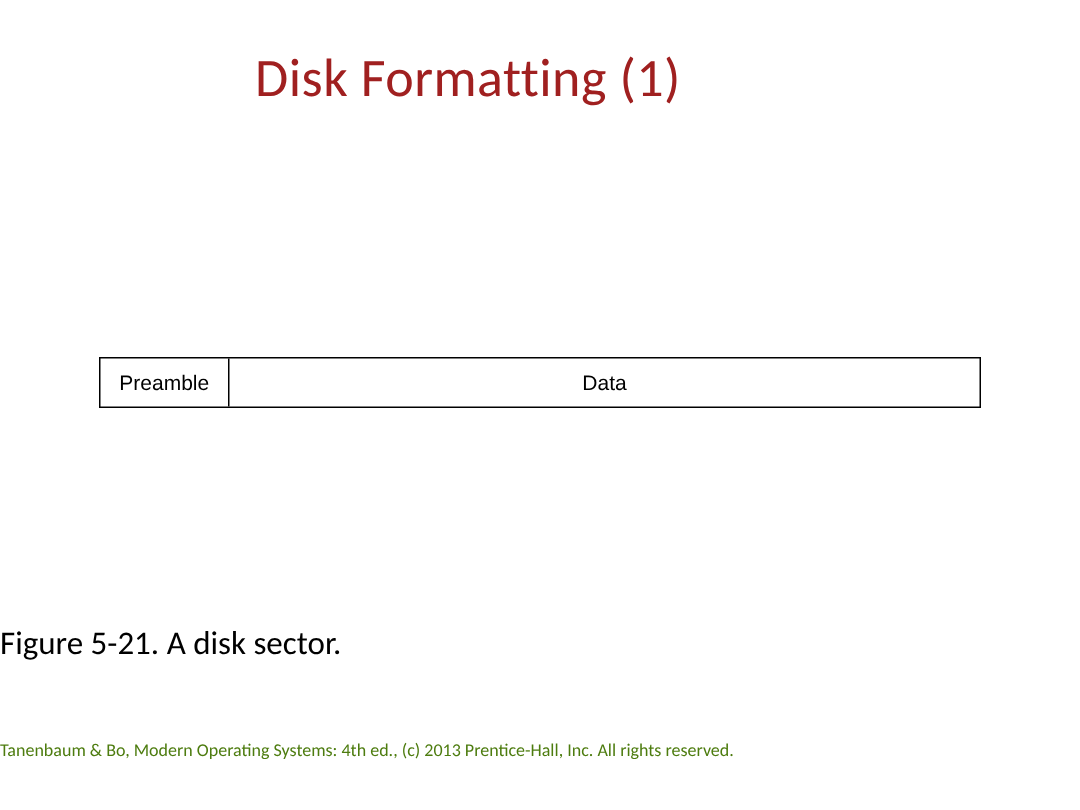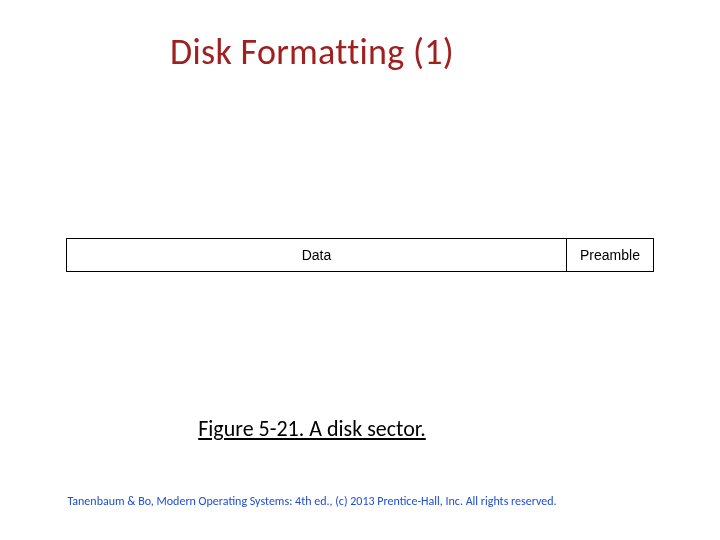--- a/index.html
+++ b/index.html
@@ -36,42 +36,41 @@
   }
   .cell:last-child { border-right: none; }
   .preamble { width: 86px; }
   .data { flex: 1; }
   .ecc { width: 52px; }
   .caption {
     position: absolute;
     top: 415px;
     left: 0;
     width: 100%;
-    text-align: center;
+    text-align: left;
     font-size: 22px;
     color: #000;
-    text-decoration: underline;
   }
   .footer {
     position: absolute;
     top: 494px;
     left: 0;
     width: 100%;
-    text-align: center;
+    text-align: left;
     font-size: 12px;
-    color: #1d4ed8;
+    color: #4d7c0f;
   }
 </style>
 </head>
 <body>
 
 <div class="slide">
   <h1 class="title">Disk Formatting (1)</h1>
 
   <div class="diagram">
+    <div class="cell preamble">Preamble</div>
     <div class="cell data">Data</div>
-    <div class="cell preamble">Preamble</div>
   </div>
 
   <div class="caption">Figure 5-21. A disk sector.</div>
 
   <div class="footer">Tanenbaum &amp; Bo, Modern Operating Systems: 4th ed., (c) 2013 Prentice-Hall, Inc. All rights reserved.</div>
 </div>
 
 </body></html>

